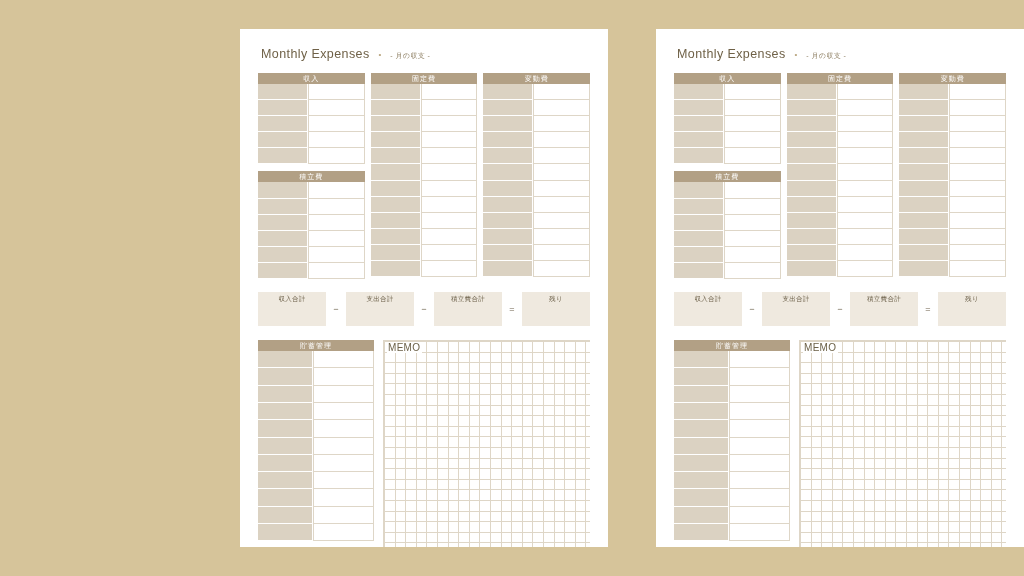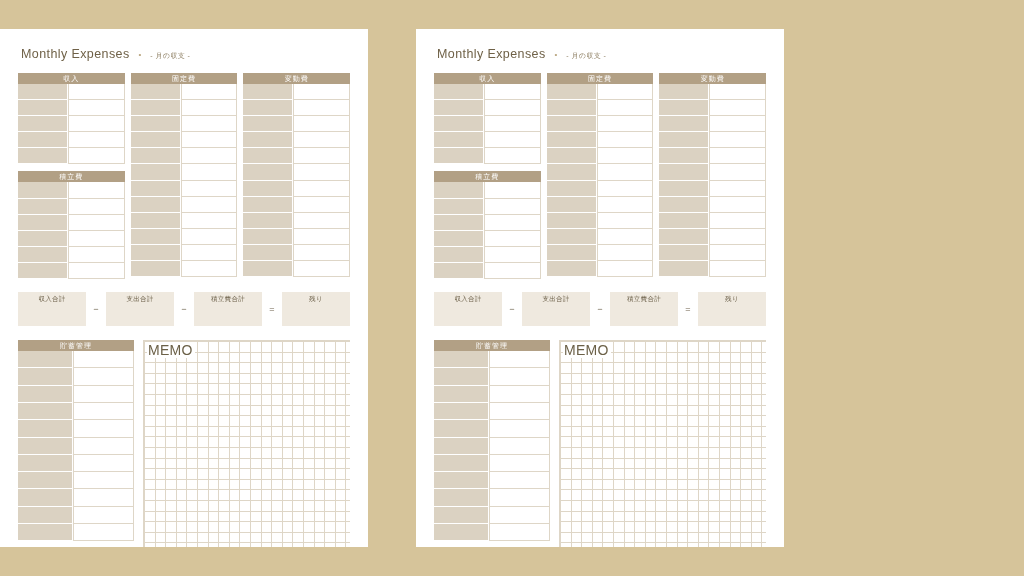--- a/index.html
+++ b/index.html
@@ -12,21 +12,21 @@
     background: #d6c49a;
     font-family: "Liberation Sans", sans-serif;
     overflow: hidden;
   }
   .stage {
     position: relative;
     width: 1024px;
     height: 576px;
     display: flex;
     align-items: flex-start;
-    justify-content: flex-start;
+    justify-content: flex-end;
     gap: 48px;
     padding-top: 29px;
     box-sizing: border-box;
   }
   .page {
     position: relative;
     width: 368px;
     height: 518px;
     background: #ffffff;
     box-sizing: border-box;
@@ -184,21 +184,21 @@
       #ffffff;
     border-top: 1px solid #ded6c7;
     border-left: 1px solid #ded6c7;
     height: 207px;
     box-sizing: border-box;
   }
   .memo-label {
     position: absolute;
     top: 1px;
     left: 3px;
-    font-size: 14px;
+    font-size: 10px;
     color: #6b6047;
     background: #ffffff;
     padding: 0 2px 0 1px;
     letter-spacing: 0.3px;
   }
 </style>
 </head>
 <body>
 
 <div class="stage">

